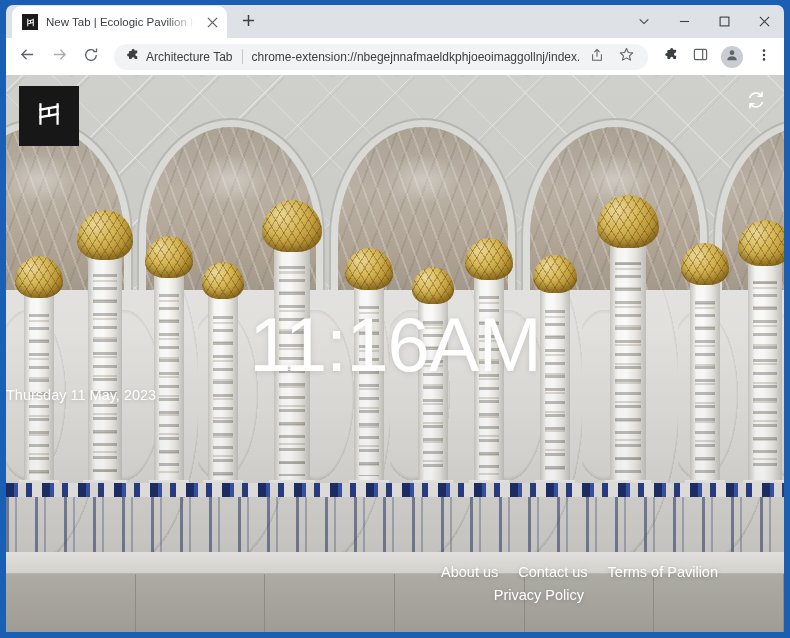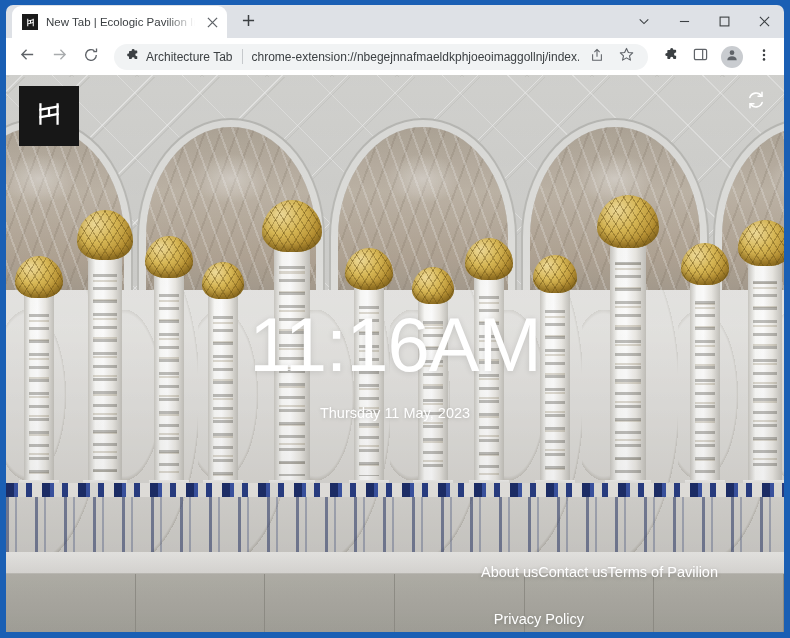--- a/index.html
+++ b/index.html
@@ -356,37 +356,38 @@
     text-align: center;
     color: #ffffff;
     font-size: 76px;
     line-height: 1;
     letter-spacing: -1px;
     font-weight: 400;
     text-shadow: 0 1px 6px rgba(0,0,0,.12);
   }
   .date {
     position: absolute;
-    top: 330px; left: 0; right: 0;
-    text-align: center;
+    top: 312px; left: 0; right: 0;
+    text-align: left;
     color: #ffffff;
     font-size: 14.5px;
     text-shadow: 0 1px 4px rgba(0,0,0,.18);
   }
 
   .footer {
     position: absolute;
     right: 66px;
     bottom: 52px;
     display: flex;
+    gap: 20px;
   }
   .footer2 {
     position: absolute;
     right: 200px;
-    bottom: 4px;
+    bottom: 28px;
   }
   .flink {
     color: #ffffff;
     font-size: 14.5px;
     text-decoration: none;
     cursor: pointer;
     text-shadow: 0 1px 4px rgba(0,0,0,.22);
     white-space: nowrap;
   }
 </style>

